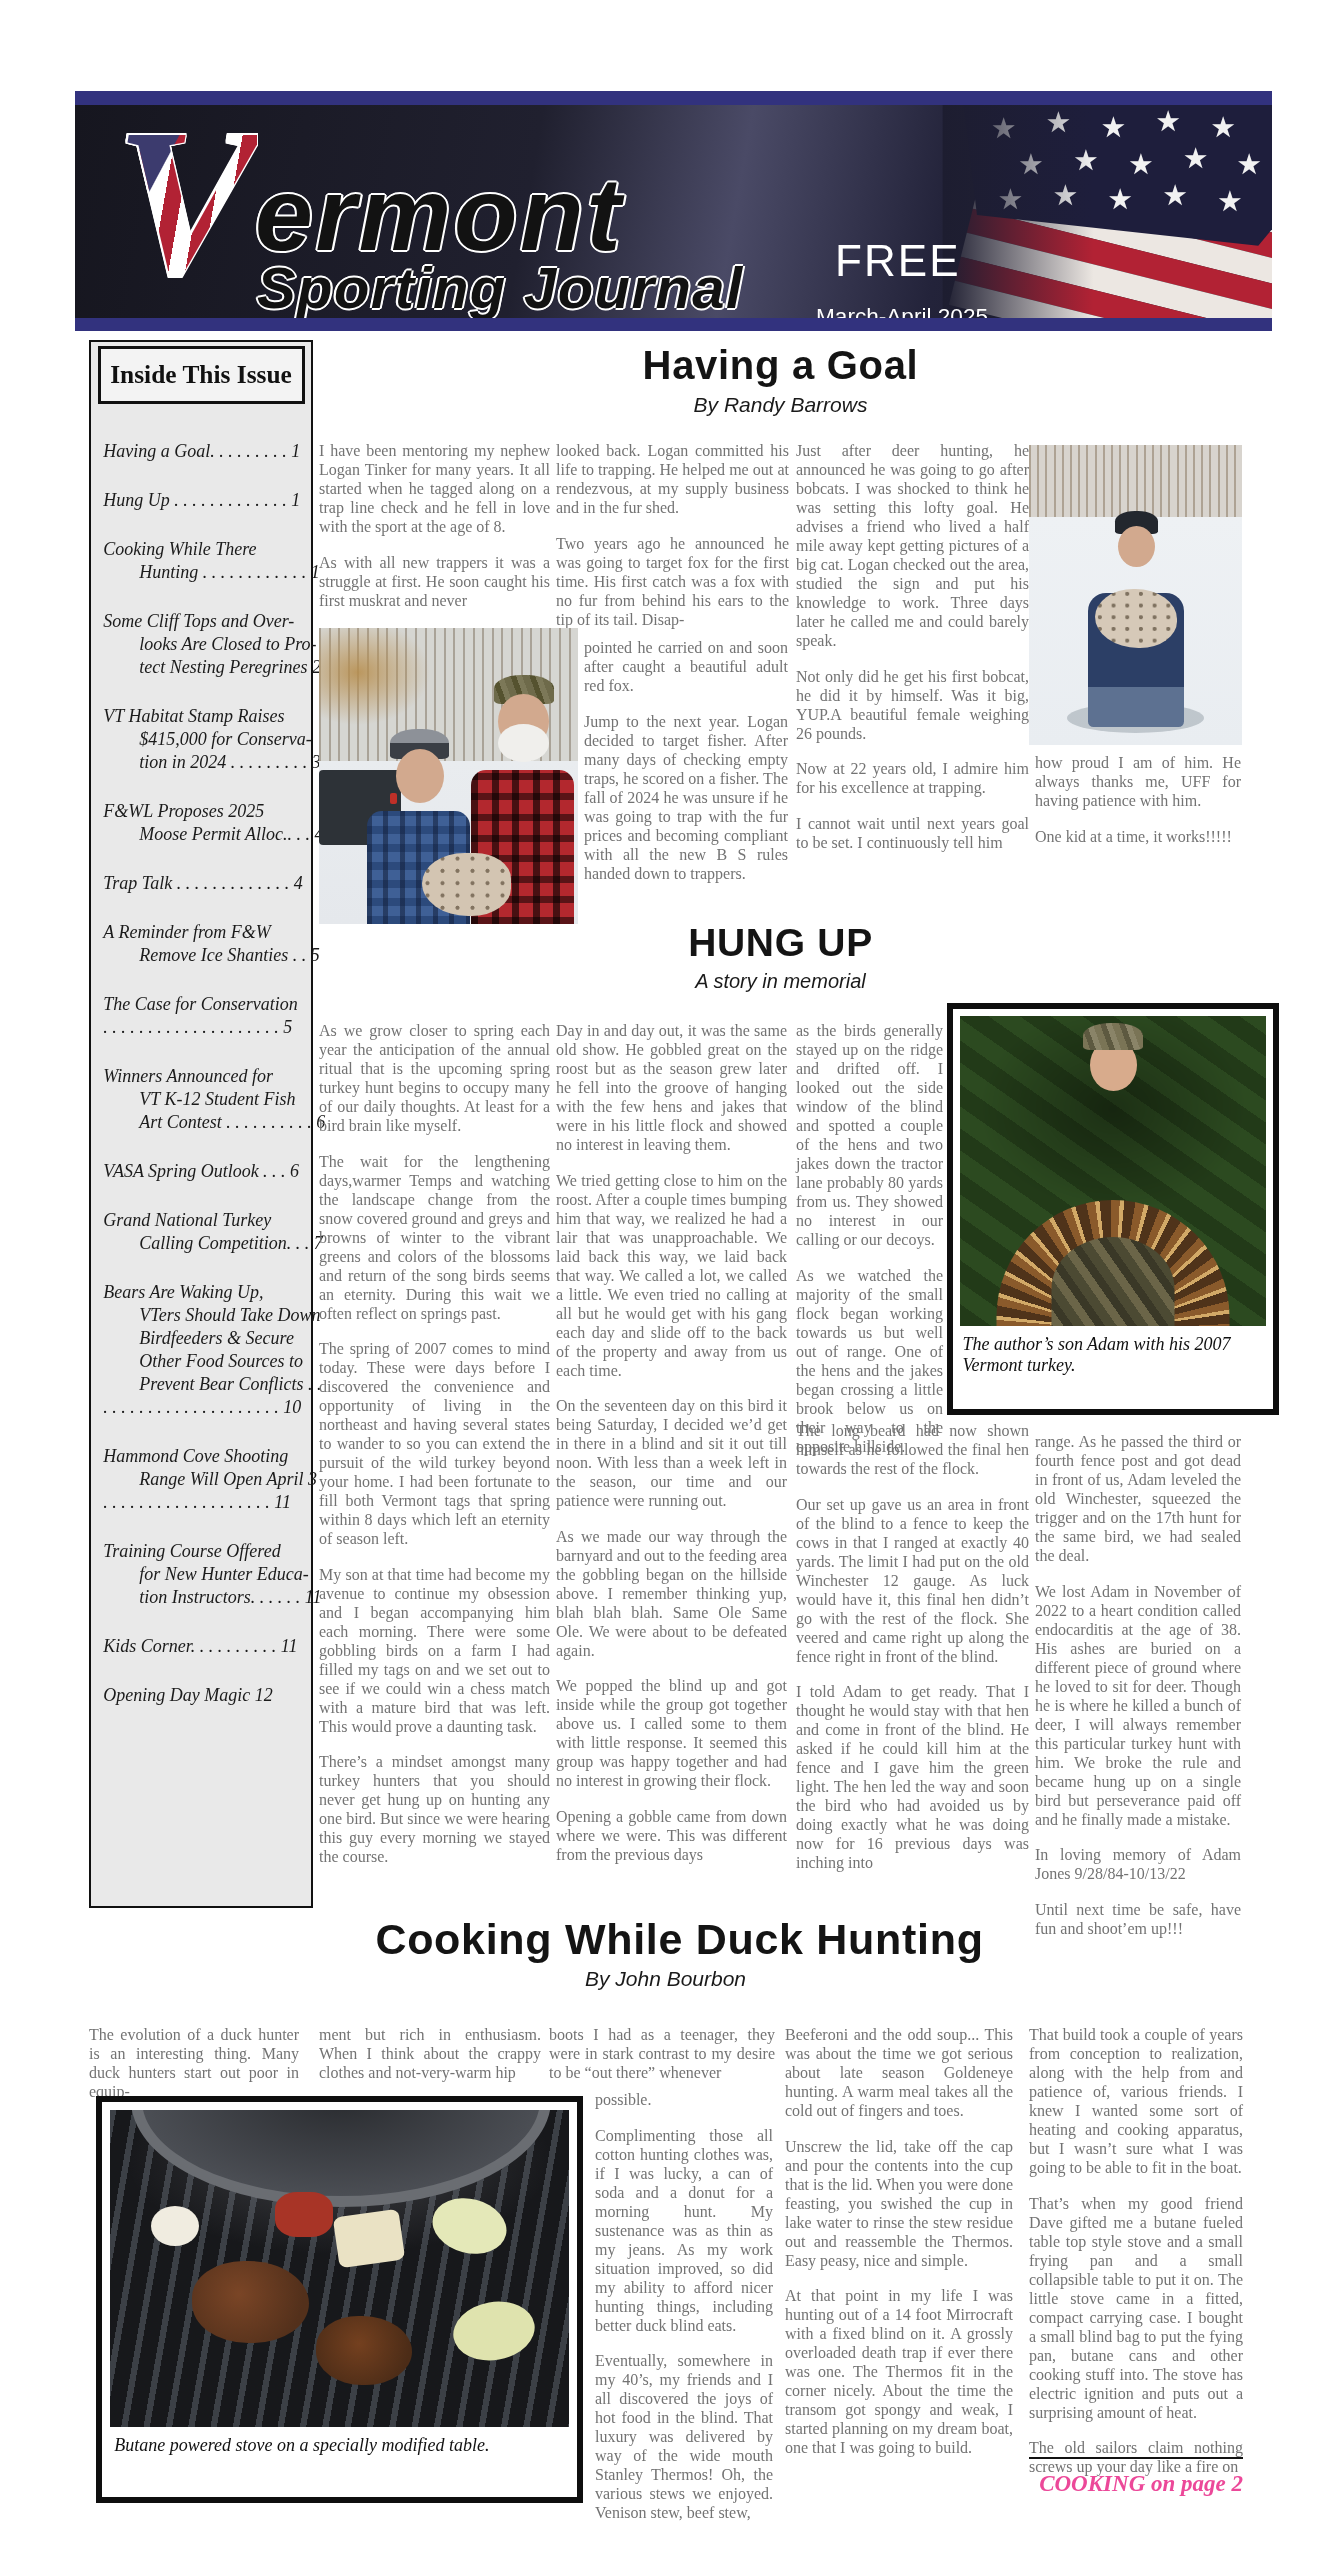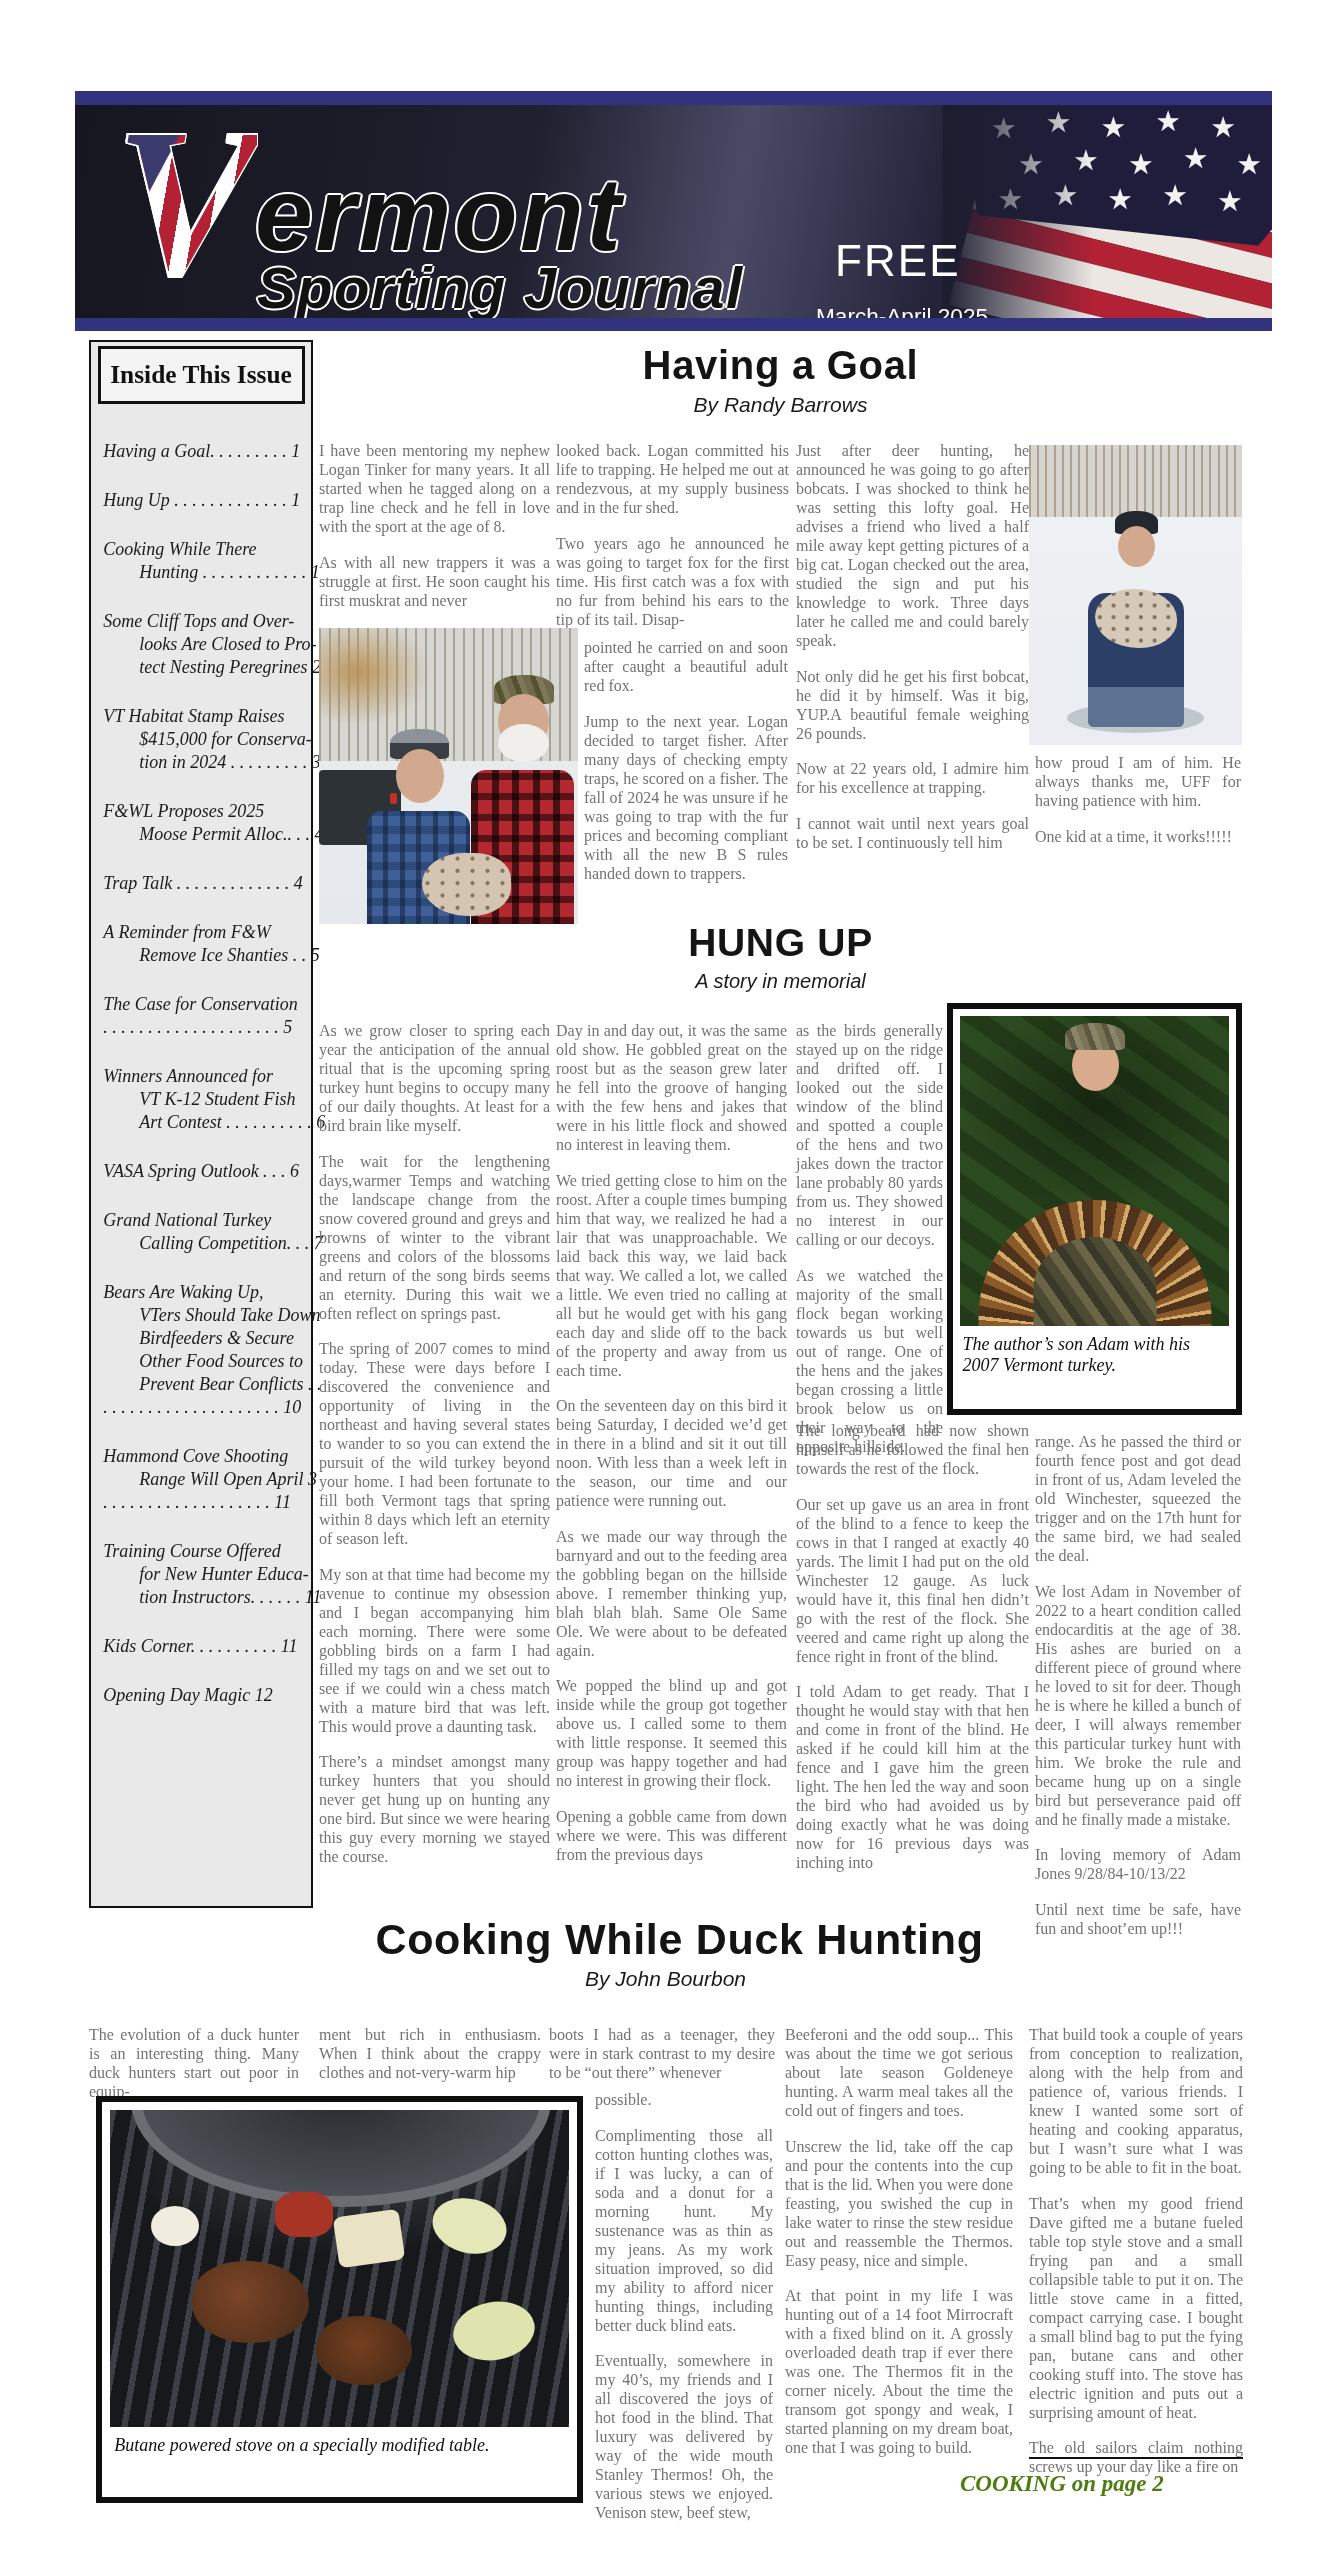--- a/index.html
+++ b/index.html
@@ -119,21 +119,21 @@
   .steakA{left:82px;top:151px;width:117px;height:82px;background:radial-gradient(circle at 40% 40%,#7a4526,#53301b 75%)}
   .steakB{left:206px;top:206px;width:96px;height:69px;background:radial-gradient(circle at 45% 40%,#74401f,#4c2c17 75%)}
   .cheese{left:226px;top:103px;width:66px;height:51px;background:#eae2c4;border-radius:14%;transform:rotate(-8deg)}
   .sliceA{left:322px;top:89px;width:75px;height:54px;background:#e4e8b8;border-radius:50%;transform:rotate(14deg)}
   .sliceB{left:343px;top:192px;width:82px;height:58px;background:#dfe3ae;border-radius:50%;transform:rotate(-10deg)}
   .redchunk{left:165px;top:82px;width:58px;height:45px;background:#a83426;border-radius:38%}
   .eggwhite{left:41px;top:96px;width:48px;height:40px;background:#f0ece0;border-radius:50%}
   .s-cap{padding:8.2px 5.5px 6.9px 4.1px;background:#fff}
   
   .cont-rule{position:absolute;border-top:2.7px solid #111}
-  .cont-text{position:absolute;font:italic 700 23px/27.4px "Liberation Serif",serif;color:#4d7c0f}
+  .cont-text{position:absolute;font:italic 700 23px/27.4px "Liberation Serif",serif;text-align:right;color:#ec4899}
 </style>
 </head>
 <body>
 
 <div>
 
   <div class="masthead">
     <div class="m-strip"></div>
     <div class="m-photo">
       <svg class="flag-svg" viewBox="0 0 580 310" preserveAspectRatio="none">
@@ -337,21 +337,21 @@
       <p class="para">Our set up gave us an area in front of the blind to a fence to keep the cows in that I ranged at exactly 40 yards. The limit I had put on the old Winchester 12 gauge. As luck would have it, this final hen didn’t go with the rest of the flock. She veered and came right up along the fence right in front of the blind.</p>
       <p class="para">I told Adam to get ready. That I thought he would stay with that hen and come in front of the blind. He asked if he could kill him at the fence and I gave him the green light. The hen led the way and soon the bird who had avoided us by doing exactly what he was doing now for 16 previous days was inching into</p>
     </div>
   <div class="col" style="left:1035px;top:1432px;width:206px">
       <p class="para">range. As he passed the third or fourth fence post and got dead in front of us, Adam leveled the old Winchester, squeezed the trigger and on the 17th hunt for the same bird, we had sealed the deal.</p>
       <p class="para">We lost Adam in November of 2022 to a heart condition called endocarditis at the age of 38. His ashes are buried on a different piece of ground where he loved to sit for deer. Though he is where he killed a bunch of deer, I  will always remember this particular turkey hunt with him. We broke the rule and became hung up on a single bird but perseverance paid off and he finally made a mistake.</p>
       <p class="para">In loving memory of Adam Jones 9/28/84-10/13/22</p>
       <p class="para">Until next time be safe, have fun and shoot’em up!!!</p>
     </div>
 
-  <div class="photo-frame" style="left:947px;top:1003px;width:295px;height:412px">
+  <div class="photo-frame" style="left:947px;top:1003px;width:332px;height:412px">
     <div class="frame-pad">
       <div class="t-img">
         <div class="fan"></div>
         <div class="t-torso"></div>
         <div class="face"></div>
         <div class="cap"></div>
       </div>
       <div class="caption" style="padding:8.2px 2.7px 0">The author’s son Adam with his 2007 Vermont turkey.</div>
     </div>
   </div>

